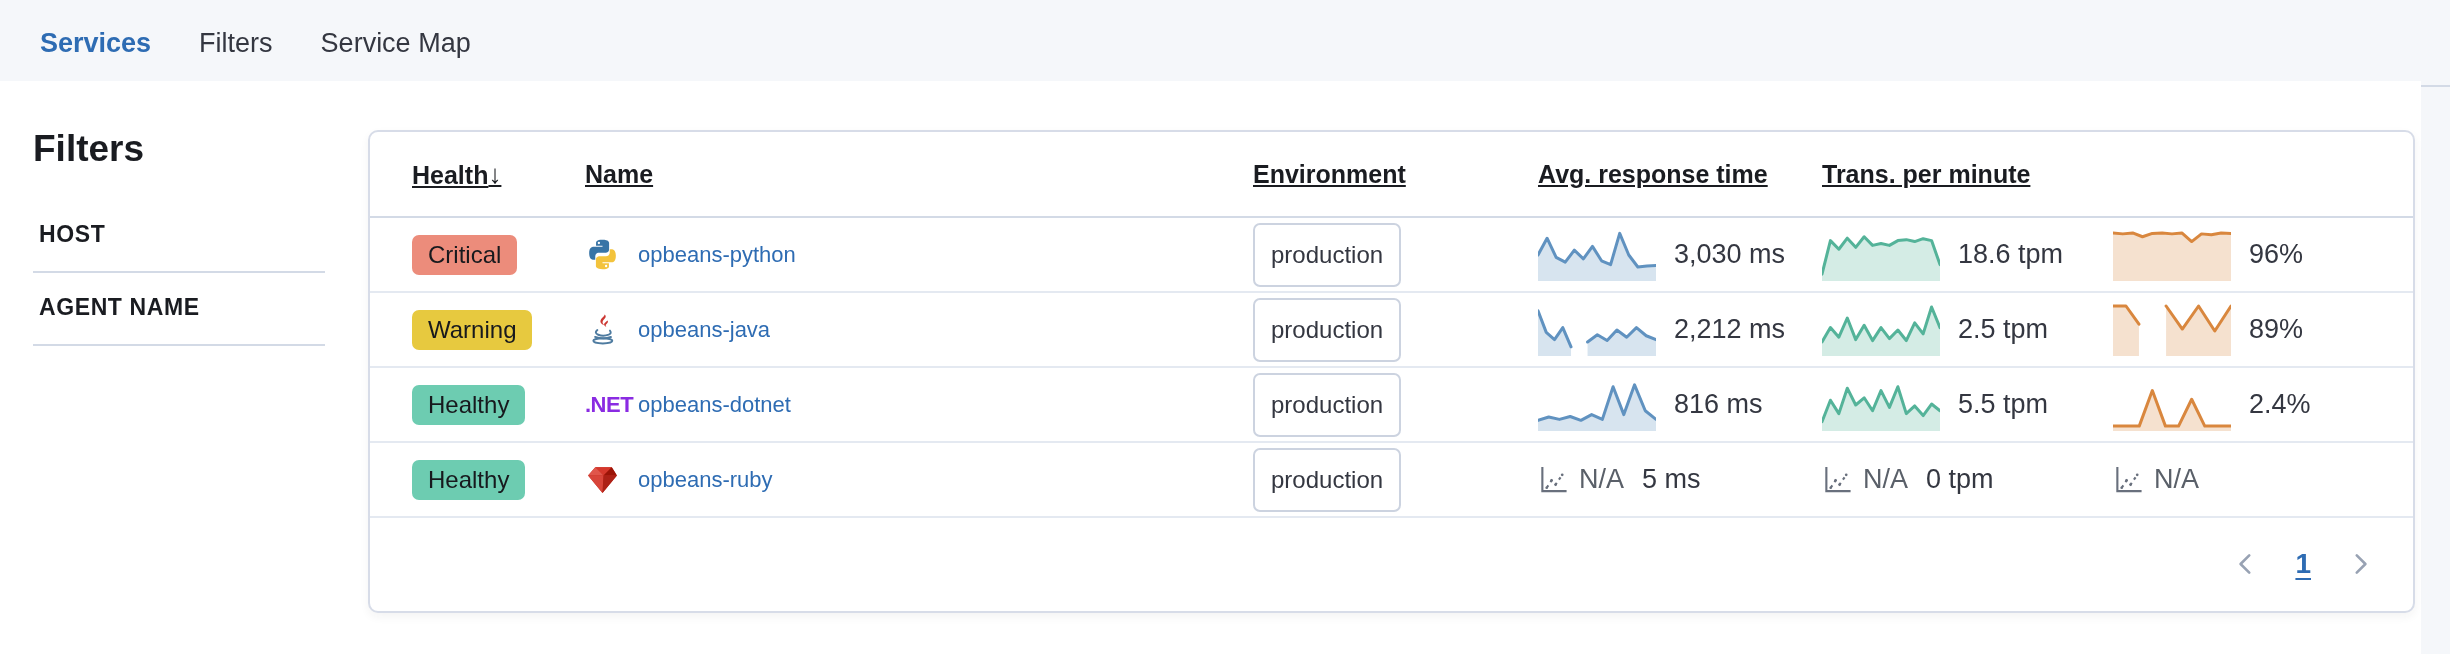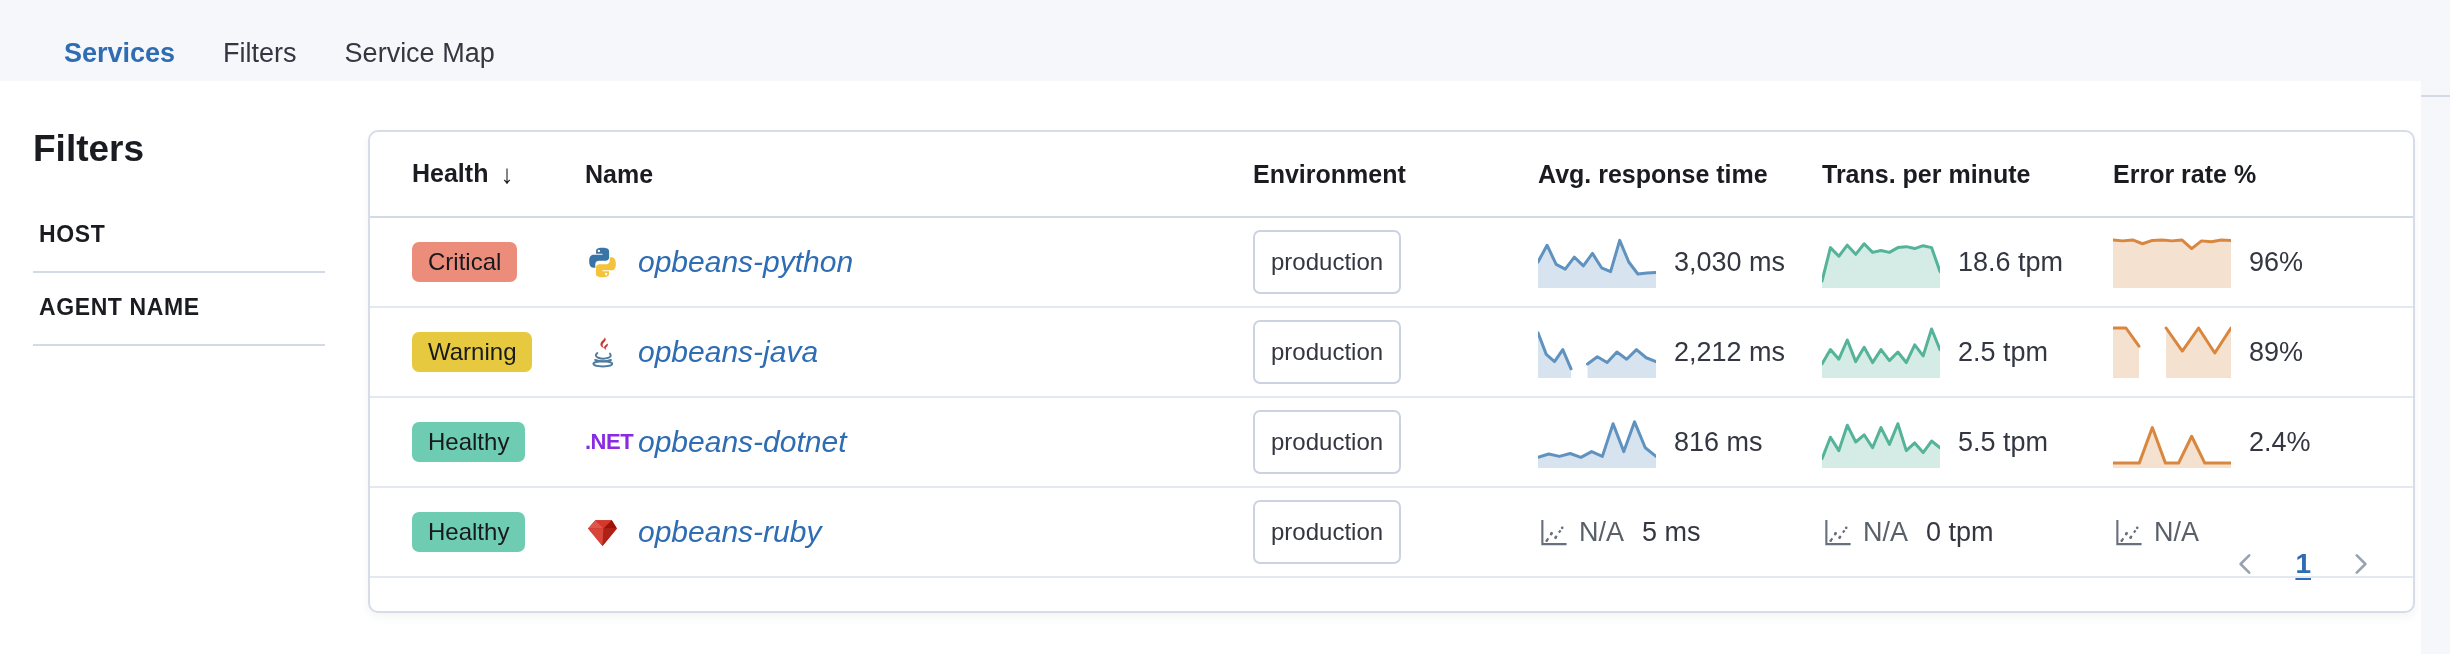--- a/index.html
+++ b/index.html
@@ -8,24 +8,24 @@
     width:2450px; height:654px;
     background:#f5f7fa;
     font-family:"Liberation Sans", sans-serif;
     color:#343741;
     position:relative;
     overflow:hidden;
   }
 
   
   .tabbar {
-    position:absolute; top:12px; left:0; width:2450px; height:85px;
+    position:absolute; top:2px; left:0; width:2450px; height:85px;
     background:#f5f7fa;
     border-bottom:2px solid #d3dae6;
-    display:flex; align-items:stretch; padding-left:40px;
+    display:flex; align-items:stretch; padding-left:16px;
   }
   .tab {
     position:relative; display:flex; align-items:center;
     padding:0 24px; font-size:27px; color:#343741; cursor:pointer;
   }
   .tab.active { color:#2e6cb3; font-weight:600; }
   .tab.active::after {
     content:""; position:absolute; left:0; right:0; bottom:-2px;
     height:5px; background:#2e6cb3;
   }
@@ -60,39 +60,39 @@
   .panel {
     position:absolute; left:368px; top:130px; width:2047px; height:483px;
     background:#fff; border:2px solid #d7dce8; border-radius:10px;
     box-shadow:0 4px 10px rgba(32,38,47,0.05);
   }
   .trow {
     display:grid;
     grid-template-columns:173px 668px 285px 284px 291px 1fr;
     align-items:center;
     padding-left:42px;
-    height:90px;
+    height:75px;
     border-bottom:2px solid #e4e9f1;
   }
   .trow.header-row { height:86px; border-bottom:2px solid #d3dae6; }
   .hcell {
     font-size:25px; font-weight:700; color:#1a1c21; cursor:pointer;
-    display:flex; align-items:flex-start; gap:12px;
+    display:flex; align-items:flex-end; gap:0;text-decoration:underline;
   }
   .sort-arrow { font-weight:400; font-size:26px; color:#1a1c21; }
 
   .health-badge {
     display:inline-block; padding:6px 16px; border-radius:7px;
     font-size:24px; color:#17191d;
   }
   .name-cell { display:flex; align-items:center; }
   .service-icon { width:53px; display:flex; align-items:center; }
   .service-icon svg { width:35px; height:35px; }
   .dotnet-text { font-size:22px; font-weight:700; color:#8a2be2; letter-spacing:-0.5px; }
-  .service-link { font-size:30px; color:#2e6cb3; text-decoration:none; cursor:pointer;font-style:italic; }
+  .service-link { font-size:22px; color:#2e6cb3; text-decoration:none; cursor:pointer; }
   .env-badge {
     display:inline-block; padding:16px 16px; border:2px solid #ccd3e0; border-radius:7px;
     font-size:24px; color:#343741; background:#fff;
   }
   .metric-cell { display:flex; align-items:center; gap:18px; }
   .metric-value { font-size:27px; color:#343741; white-space:nowrap; }
   .na-label { font-size:27px; color:#5a6069; margin-left:-8px; }
   .na-icon svg { width:31px; height:31px; display:block; }
 
   .pagination {
@@ -126,21 +126,20 @@
 <div class="panel">
   <div class="trow header-row">
     <div class="hcell">
       <span>Health</span>
       <span class="sort-arrow">↓</span>
     </div>
     <div class="hcell">Name</div>
     <div class="hcell">Environment</div>
     <div class="hcell">Avg. response time</div>
     <div class="hcell">Trans. per minute</div>
-    <div class="hcell">Error rate %</div>
   </div>
   <div id="table-body">
   <div class="trow">
     <div>
       <span class="health-badge" style="background: rgb(236, 140, 123);">Critical</span>
     </div>
     <div class="name-cell">
       <span class="service-icon">
             <svg viewBox="0 0 32 32">
               <path fill="#3874A6" d="M15.9 2.5c-6.2 0-5.8 2.7-5.8 2.7l.01 2.8h5.9v.83H7.8s-4-.45-4 5.85 3.5 6.07 3.5 6.07h2.09v-2.92s-.11-3.5 3.45-3.5h5.86s3.33.05 3.33-3.22V5.55S22.5 2.5 15.9 2.5zM12.7 4.4a1.06 1.06 0 1 1 0 2.13 1.06 1.06 0 0 1 0-2.13z"></path>

